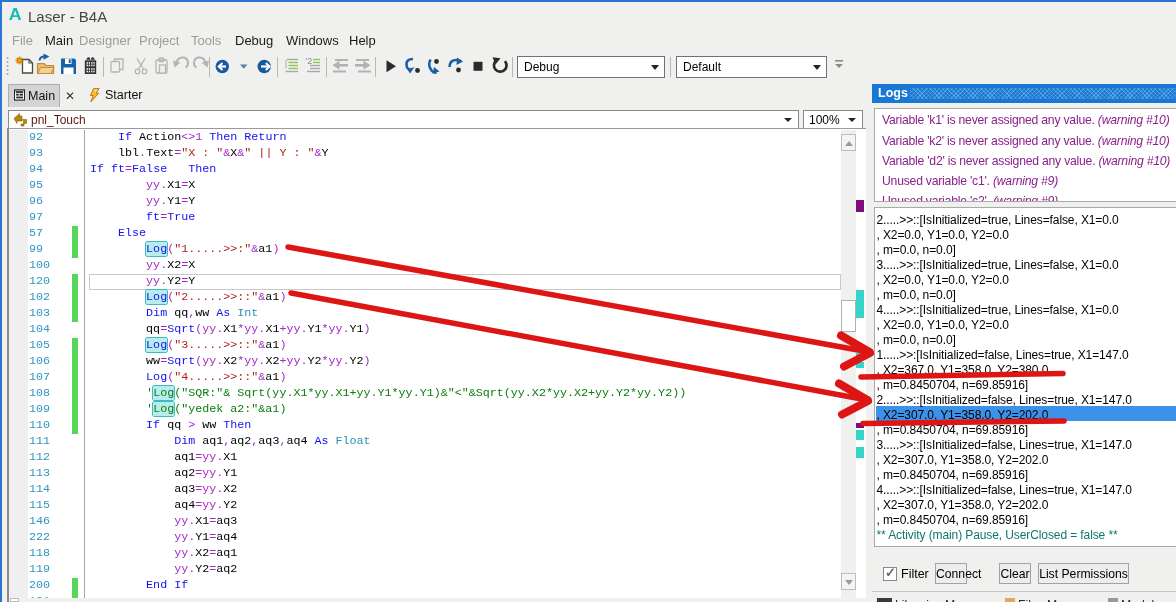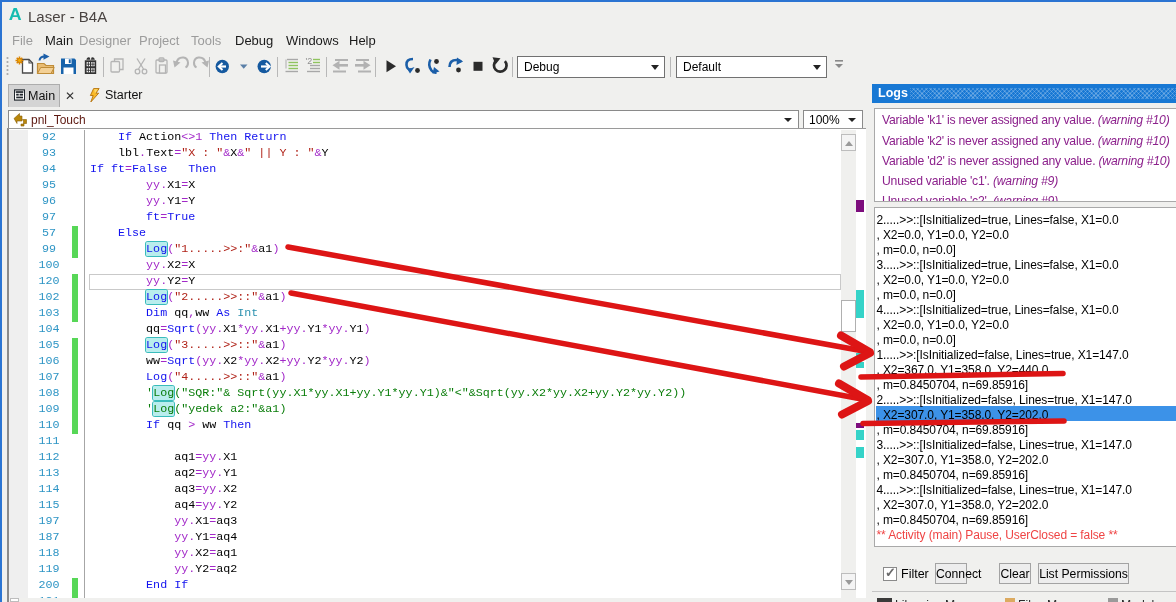--- a/index.html
+++ b/index.html
@@ -33,21 +33,21 @@
 #pnlcombo{position:absolute;left:6px;top:3px;width:791px;height:19px;background:#fff;border:1px solid #8a8a8a}
 #pnlcombo .ct{position:absolute;left:22px;top:2px;font-size:12px;color:#5d1a12}
 #pnlcombo .ca{position:absolute;right:6px;top:7px;width:0;height:0;border-left:4px solid transparent;border-right:4px solid transparent;border-top:4px solid #222}
 #zoomcombo{position:absolute;left:801px;top:3px;width:60px;height:19px;background:#fff;border:1px solid #8a8a8a}
 #zoomcombo .ct{position:absolute;left:5px;top:2px;font-size:12px;color:#000}
 #zoomcombo .ca{position:absolute;right:6px;top:7px;width:0;height:0;border-left:4px solid transparent;border-right:4px solid transparent;border-top:4px solid #222}
 
 #editor{left:7px;top:128px;width:860px;height:474px;background:#fff;border-top:1px solid #9a9a9a;border-left:2px solid #8a8a8a;border-right:1px solid #9a9a9a}
 #marginstrip{position:absolute;left:0;top:1px;width:19px;height:469px;background:#efefef}
 #gutterline{position:absolute;left:75px;top:1px;width:1px;height:469px;background:#a6a6a6}
-.ln{position:absolute;left:20px;width:40px;text-align:center;font:11.7px/16px "Liberation Mono",monospace;color:#2e95c5;letter-spacing:0}
+.ln{position:absolute;left:20px;width:40px;text-align:left;font:11.7px/16px "Liberation Mono",monospace;color:#2e95c5;letter-spacing:0}
 .cl{position:absolute;left:81px;font:11.7px/16px "Liberation Mono",monospace;color:#000;white-space:pre}
 .cl .k{color:#1212ef}
 .cl .s{color:#b02218}
 .cl .o{color:#a228c8}
 .cl .t{color:#2b91af}
 .cl .c{color:#0a7d0a}
 .cl .hl{background:#b9eded;box-shadow:0 0 0 1px #39bcbc;border-radius:2px}
 .gbar{position:absolute;left:63px;width:6px;background:#57d757}
 #curline{position:absolute;left:80px;top:144.5px;width:752px;height:16px;border:1px solid #c9c9c9;background:#fff}
 
@@ -63,21 +63,21 @@
 #editorright{left:866px;top:128px;width:6px;height:474px;background:#f0f0ee}
 
 #logs{left:872px;top:84px;width:304px;height:518px;background:#f0f0ee}
 #logstitle{position:absolute;left:0;top:0;width:304px;height:19px;background:#1878d4}
 #logstitle .lt{position:absolute;left:6px;top:2px;color:#fff;font-size:12.5px;font-weight:700}
 #logstitle .hatch{position:absolute;left:38px;top:4px;width:266px;height:11px;background:repeating-linear-gradient(45deg,rgba(255,255,255,0.20) 0 1px,transparent 1px 3px),repeating-linear-gradient(-45deg,rgba(255,255,255,0.20) 0 1px,transparent 1px 3px)}
 #warnbox{position:absolute;left:2px;top:24px;width:302px;height:94px;background:#fff;border:1px solid #a9a9a9;border-right:none;overflow:hidden}
 .wrow{position:absolute;left:7px;color:#8c218c;font-size:12.2px;white-space:nowrap;letter-spacing:-0.22px}
 #logbox{position:absolute;left:2px;top:123px;width:302px;height:340px;background:#fff;border:1px solid #a9a9a9;border-right:none;overflow:hidden}
 .lrow{position:absolute;left:1.5px;color:#000;font-size:12px;white-space:nowrap;letter-spacing:-0.1px}
-.lrow.gray{color:#ef4444}
+.lrow.gray{color:#0f766e}
 #sel{position:absolute;left:1px;top:198px;width:301px;height:15px;background:#3c92e8}
 
 #filterrow{position:absolute;left:0;top:470px;width:304px;height:38px}
 #fcheck{position:absolute;left:11px;top:13px;width:14px;height:14px;background:#fff;border:1px solid #8a8a8a}
 #fcheck .chk{position:absolute;left:1px;top:-3px;color:#6a6a6a;font-size:13px;font-weight:700}
 #flabel{position:absolute;left:29px;top:13px;font-size:12.5px;color:#000}
 .btn{position:absolute;top:9px;height:21px;background:#ededed;border:1px solid #a3a3a3;font-size:12.2px;color:#000;text-align:center}
 .btn span{position:relative;top:3px}
 #bline{position:absolute;left:0;top:507px;width:304px;height:1px;background:#c4c4c4}
 #btabs{position:absolute;left:0;top:513px;width:304px;height:5px;overflow:hidden;font-size:12.2px;color:#2a2a2a}
@@ -342,31 +342,32 @@
     <div class="cl" style="top:223.8px">        ww<span class="o">=</span><span class="k">Sqrt</span><span class="o">(</span><span class="o">yy</span><span class="o">.</span>X2<span class="o">*</span><span class="o">yy</span><span class="o">.</span>X2<span class="o">+</span><span class="o">yy</span><span class="o">.</span>Y2<span class="o">*</span><span class="o">yy</span><span class="o">.</span>Y2<span class="o">)</span></div>
     <div class="ln" style="top:239.8px">107</div>
     <div class="cl" style="top:239.8px">        <span class="k">Log</span><span class="o">(</span><span class="s">"4.....&gt;&gt;::"</span><span class="o">&amp;</span>a1<span class="o">)</span></div>
     <div class="ln" style="top:255.8px">108</div>
     <div class="cl" style="top:255.8px">        <span class="c">'</span><span class="c hl">Log</span><span class="c">("SQR:"&amp; Sqrt(yy.X1*yy.X1+yy.Y1*yy.Y1)&amp;"&lt;"&amp;Sqrt(yy.X2*yy.X2+yy.Y2*yy.Y2))</span></div>
     <div class="ln" style="top:271.8px">109</div>
     <div class="cl" style="top:271.8px">        <span class="c">'</span><span class="c hl">Log</span><span class="c">("yedek a2:"&amp;a1)</span></div>
     <div class="ln" style="top:287.8px">110</div>
     <div class="cl" style="top:287.8px">        <span class="k">If</span> qq <span class="o">&gt;</span> ww <span class="k">Then</span></div>
     <div class="ln" style="top:303.8px">111</div>
+    <div class="cl" style="top:303.8px">            <span class="k">Dim</span> aq1<span class="o">,</span>aq2<span class="o">,</span>aq3<span class="o">,</span>aq4 <span class="k">As</span> <span class="t">Float</span></div>
     <div class="ln" style="top:319.8px">112</div>
     <div class="cl" style="top:319.8px">            aq1<span class="o">=</span><span class="o">yy</span><span class="o">.</span>X1</div>
     <div class="ln" style="top:335.8px">113</div>
     <div class="cl" style="top:335.8px">            aq2<span class="o">=</span><span class="o">yy</span><span class="o">.</span>Y1</div>
     <div class="ln" style="top:351.8px">114</div>
     <div class="cl" style="top:351.8px">            aq3<span class="o">=</span><span class="o">yy</span><span class="o">.</span>X2</div>
     <div class="ln" style="top:367.8px">115</div>
     <div class="cl" style="top:367.8px">            aq4<span class="o">=</span><span class="o">yy</span><span class="o">.</span>Y2</div>
-    <div class="ln" style="top:383.8px">197</div>
+    <div class="ln" style="top:383.8px">146</div>
     <div class="cl" style="top:383.8px">            <span class="o">yy</span><span class="o">.</span>X1<span class="o">=</span>aq3</div>
-    <div class="ln" style="top:399.8px">187</div>
+    <div class="ln" style="top:399.8px">222</div>
     <div class="cl" style="top:399.8px">            <span class="o">yy</span><span class="o">.</span>Y1<span class="o">=</span>aq4</div>
     <div class="ln" style="top:415.8px">118</div>
     <div class="cl" style="top:415.8px">            <span class="o">yy</span><span class="o">.</span>X2<span class="o">=</span>aq1</div>
     <div class="ln" style="top:431.8px">119</div>
     <div class="cl" style="top:431.8px">            <span class="o">yy</span><span class="o">.</span>Y2<span class="o">=</span>aq2</div>
     <div class="ln" style="top:447.8px">200</div>
     <div class="cl" style="top:447.8px">        <span class="k">End</span> <span class="k">If</span></div>
     <div class="ln" style="top:463.8px">121</div>
   <div id="vsb">
     <div class="sbtn" style="top:4px">
@@ -409,21 +410,21 @@
       <div class="lrow" style="top:5.0px">2.....&gt;&gt;::[IsInitialized=true, Lines=false, X1=0.0</div>
       <div class="lrow" style="top:20.0px">, X2=0.0, Y1=0.0, Y2=0.0</div>
       <div class="lrow" style="top:35.0px">, m=0.0, n=0.0]</div>
       <div class="lrow" style="top:50.0px">3.....&gt;&gt;::[IsInitialized=true, Lines=false, X1=0.0</div>
       <div class="lrow" style="top:65.0px">, X2=0.0, Y1=0.0, Y2=0.0</div>
       <div class="lrow" style="top:80.0px">, m=0.0, n=0.0]</div>
       <div class="lrow" style="top:95.0px">4.....&gt;&gt;::[IsInitialized=true, Lines=false, X1=0.0</div>
       <div class="lrow" style="top:110.0px">, X2=0.0, Y1=0.0, Y2=0.0</div>
       <div class="lrow" style="top:125.0px">, m=0.0, n=0.0]</div>
       <div class="lrow" style="top:140.0px">1.....&gt;&gt;:[IsInitialized=false, Lines=true, X1=147.0</div>
-      <div class="lrow" style="top:155.0px">, X2=367.0, Y1=358.0, Y2=440.0</div>
+      <div class="lrow" style="top:155.0px">, X2=367.0, Y1=358.0, Y2=380.0</div>
       <div class="lrow" style="top:170.0px">, m=0.8450704, n=69.85916]</div>
       <div class="lrow" style="top:185.0px">2.....&gt;&gt;::[IsInitialized=false, Lines=true, X1=147.0</div>
       <div class="lrow" style="top:200.0px">, X2=307.0, Y1=358.0, Y2=202.0</div>
       <div class="lrow" style="top:215.0px">, m=0.8450704, n=69.85916]</div>
       <div class="lrow" style="top:230.0px">3.....&gt;&gt;::[IsInitialized=false, Lines=true, X1=147.0</div>
       <div class="lrow" style="top:245.0px">, X2=307.0, Y1=358.0, Y2=202.0</div>
       <div class="lrow" style="top:260.0px">, m=0.8450704, n=69.85916]</div>
       <div class="lrow" style="top:275.0px">4.....&gt;&gt;::[IsInitialized=false, Lines=true, X1=147.0</div>
       <div class="lrow" style="top:290.0px">, X2=307.0, Y1=358.0, Y2=202.0</div>
       <div class="lrow" style="top:305.0px">, m=0.8450704, n=69.85916]</div>

